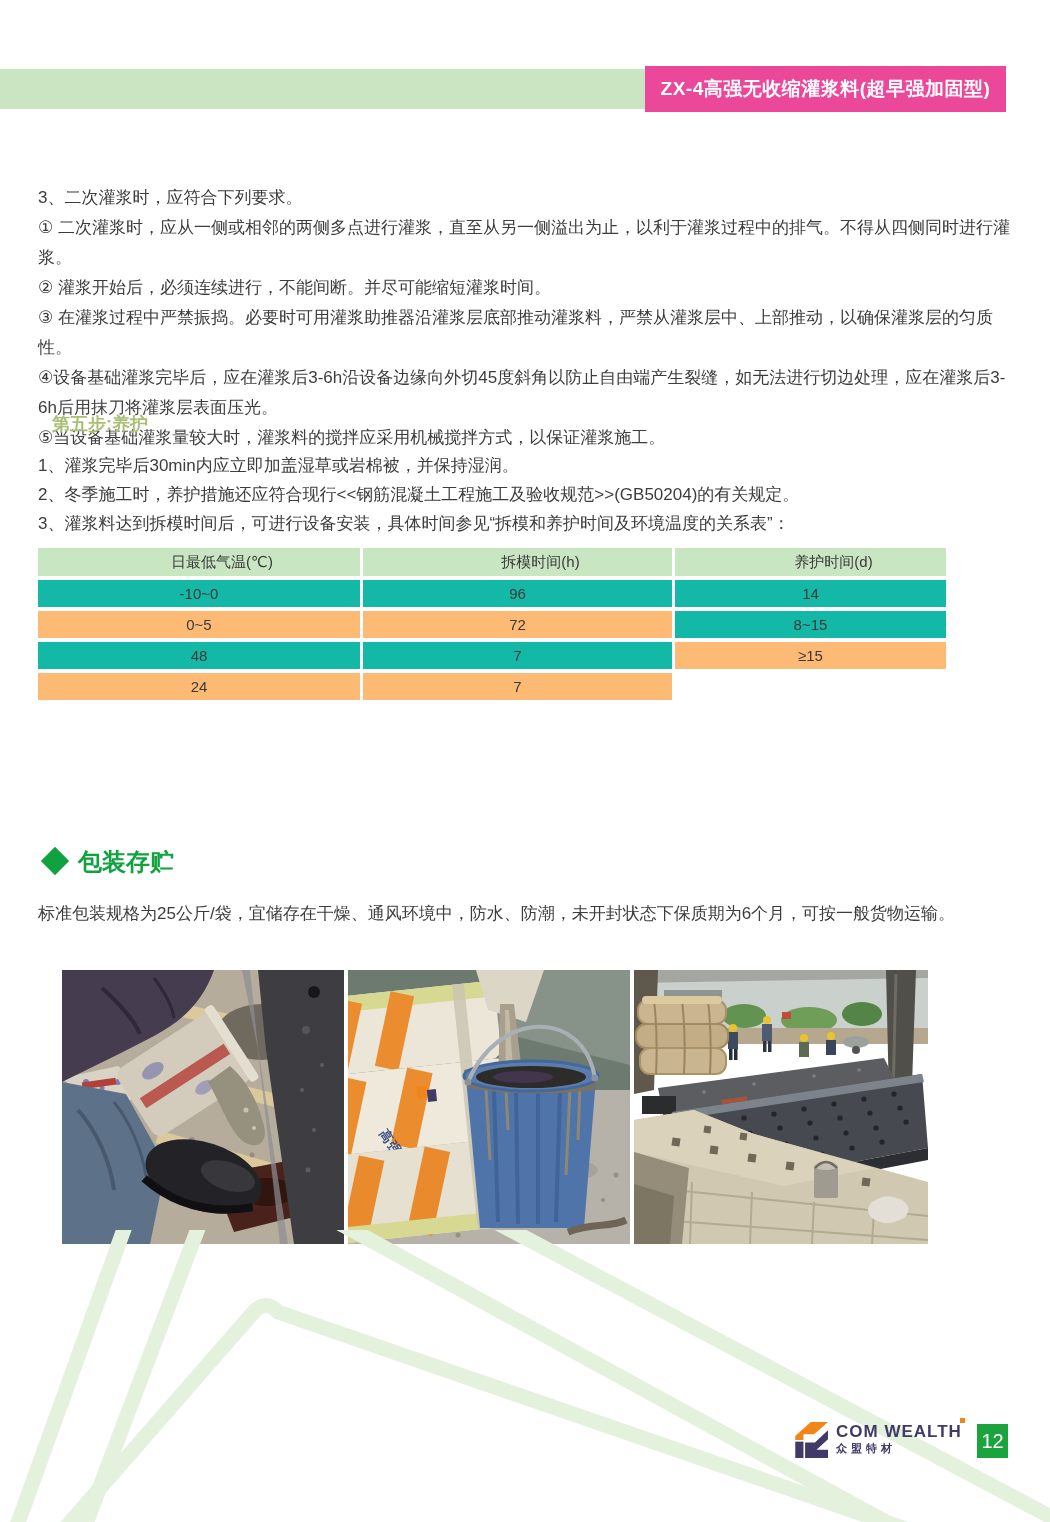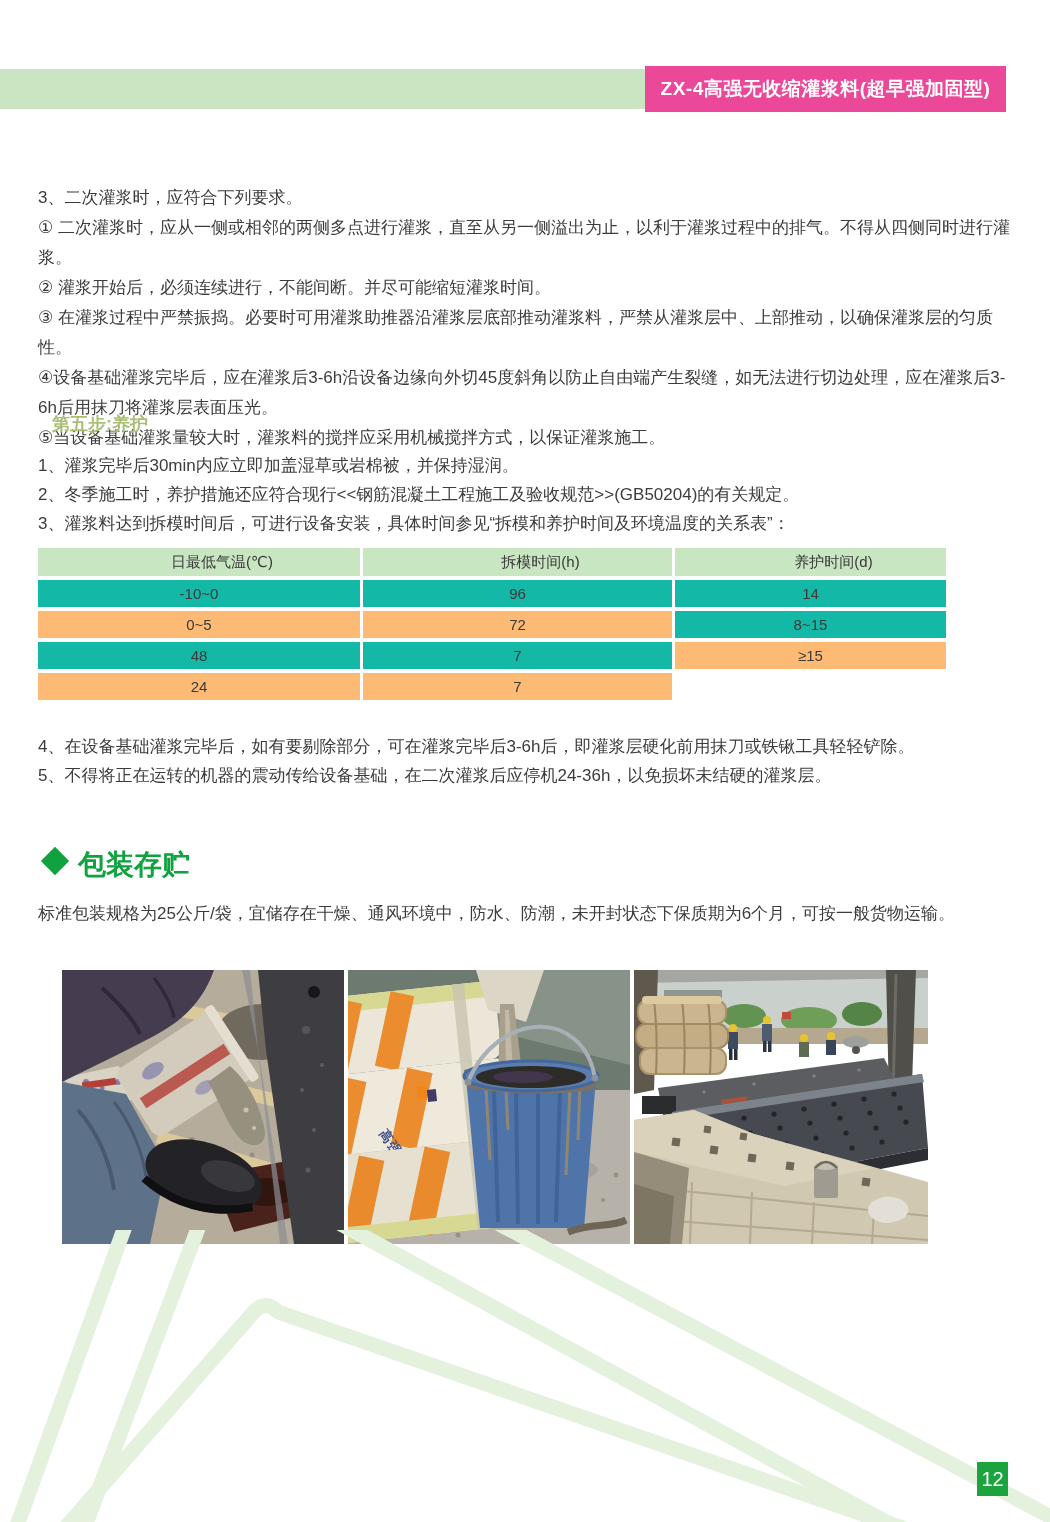--- a/index.html
+++ b/index.html
@@ -23,39 +23,39 @@
   
   .tbl{position:absolute;left:38px;top:548px;width:908px;display:grid;
        grid-template-columns:322px 309px 271px;column-gap:3px;row-gap:4px;font-size:15px;}
   .tbl div{display:flex;align-items:center;justify-content:center;}
   .tbl .h{background:#c9e6c2;height:28px;font-weight:500;color:#3a3a3a;padding-left:46px;}
   .tbl .c{height:27px;color:#3a3a3a;}
   .tbl .rA{background:#14b8a6;} .tbl .rB{background:#fdba74;}
 
   
   .diamond{position:absolute;left:45px;top:851px;width:20px;height:20px;background:#0fa23e;transform:rotate(45deg);}
-  .pk-head{position:absolute;left:78px;top:846px;font-size:28px;font-weight:bold;color:#0fa23e;}
+  .pk-head{position:absolute;left:78px;top:846px;font-size:24px;font-weight:bold;color:#0fa23e;}
   .pk-body{position:absolute;left:38px;top:899px;width:985px;font-size:17px;line-height:29px;}
 
   
   .photo{position:absolute;top:970px;height:274px;overflow:hidden;}
   .photo svg{display:block;width:100%;height:100%;}
   #ph1{left:62px;width:282px;} #ph2{left:348px;width:282px;} #ph3{left:634px;width:294px;}
 
   
   .deco{position:absolute;left:0;top:1230px;width:1050px;height:292px;}
 
   
   .footer-logo{position:absolute;left:792px;top:1419px;display:flex;align-items:flex-start;}
   .brand-text{margin-left:8px;padding-top:3px;}
   .brand-en{font-size:17px;font-weight:800;color:#413a68;letter-spacing:1px;line-height:19px;position:relative;display:inline-block;}
   .brand-dot{position:absolute;right:-3px;top:-4px;width:5px;height:5px;background:#f08519;}
   .brand-cn{font-size:11px;font-weight:bold;color:#413a68;letter-spacing:4px;line-height:14px;}
   .page-box{position:absolute;left:977px;top:1424px;width:31px;height:34px;background:#1ba33e;
-            color:#fff;font-size:20px;display:flex;align-items:center;justify-content:center;margin-top:38px;}
+            color:#fff;font-size:20px;display:flex;align-items:center;justify-content:center;}
 </style>
 </head>
 <body>
 
 <div class="page">
 
   <div class="band-light"></div>
   <div class="band-dark">ZX-4高强无收缩灌浆料(超早强加固型)</div>
 
   <div class="block b1">
@@ -88,24 +88,20 @@
 
     <div class="c rA">8~15</div>
     <div class="c rA">48</div>
     <div class="c rA">7</div>
 
     <div class="c rB">≥15</div>
     <div class="c rB">24</div>
     <div class="c rB">7</div>
   </div>
 
-  <div class="block b3">
-    <p>4、在设备基础灌浆完毕后，如有要剔除部分，可在灌浆完毕后3-6h后，即灌浆层硬化前用抹刀或铁锹工具轻轻铲除。</p>
-    <p>5、不得将正在运转的机器的震动传给设备基础，在二次灌浆后应停机24-36h，以免损坏未结硬的灌浆层。</p>
-  </div>
 
   <div class="diamond"></div>
   <div class="pk-head">包装存贮</div>
   <div class="pk-body">标准包装规格为25公斤/袋，宜储存在干燥、通风环境中，防水、防潮，未开封状态下保质期为6个月，可按一般货物运输。</div>
 
   <div class="photo" id="ph1">
     <svg viewBox="0 0 282 274">
       <rect x="0" y="0" width="282" height="274" fill="#b5ac9b"></rect>
       <g fill="#dcc99b">
         <rect x="118" y="50" width="155" height="13" transform="rotate(12 195 56)"></rect>
@@ -355,15 +351,26 @@
   <svg class="deco" viewBox="0 0 1050 292" preserveAspectRatio="none">
     <g fill="none" stroke="#e4f1dd" stroke-width="15" stroke-linecap="round" stroke-linejoin="round">
       <path d="M128 -12 L14 304"></path>
       <path d="M202 -12 L82 304"></path>
       <path d="M60 304 L252 84 Q265 68 278 82 L920 304"></path>
       <path d="M330 -12 L908 304"></path>
       <path d="M488 -12 L1068 296"></path>
     </g>
   </svg>
 
+  <div class="footer-logo">
+    <svg width="36" height="42" viewBox="0 0 44 48">
+      <path fill="#f08519" d="M4 19 L23 2 H44 L27 17 H14 V24 H4 Z"></path>
+      <path fill="#413a68" d="M4 26 H14 V46 H4 Z"></path>
+      <path fill="#413a68" d="M44 12 L28 27 H16 V46 H44 V36 H30 L44 23 Z"></path>
+    </svg>
+    <div class="brand-text">
+      <div class="brand-en"><span>COM WEALTH</span><span class="brand-dot"></span></div>
+      <div class="brand-cn">众盟特材</div>
+    </div>
+  </div>
   <div class="page-box">12</div>
 
 </div>
 
 </body></html>

